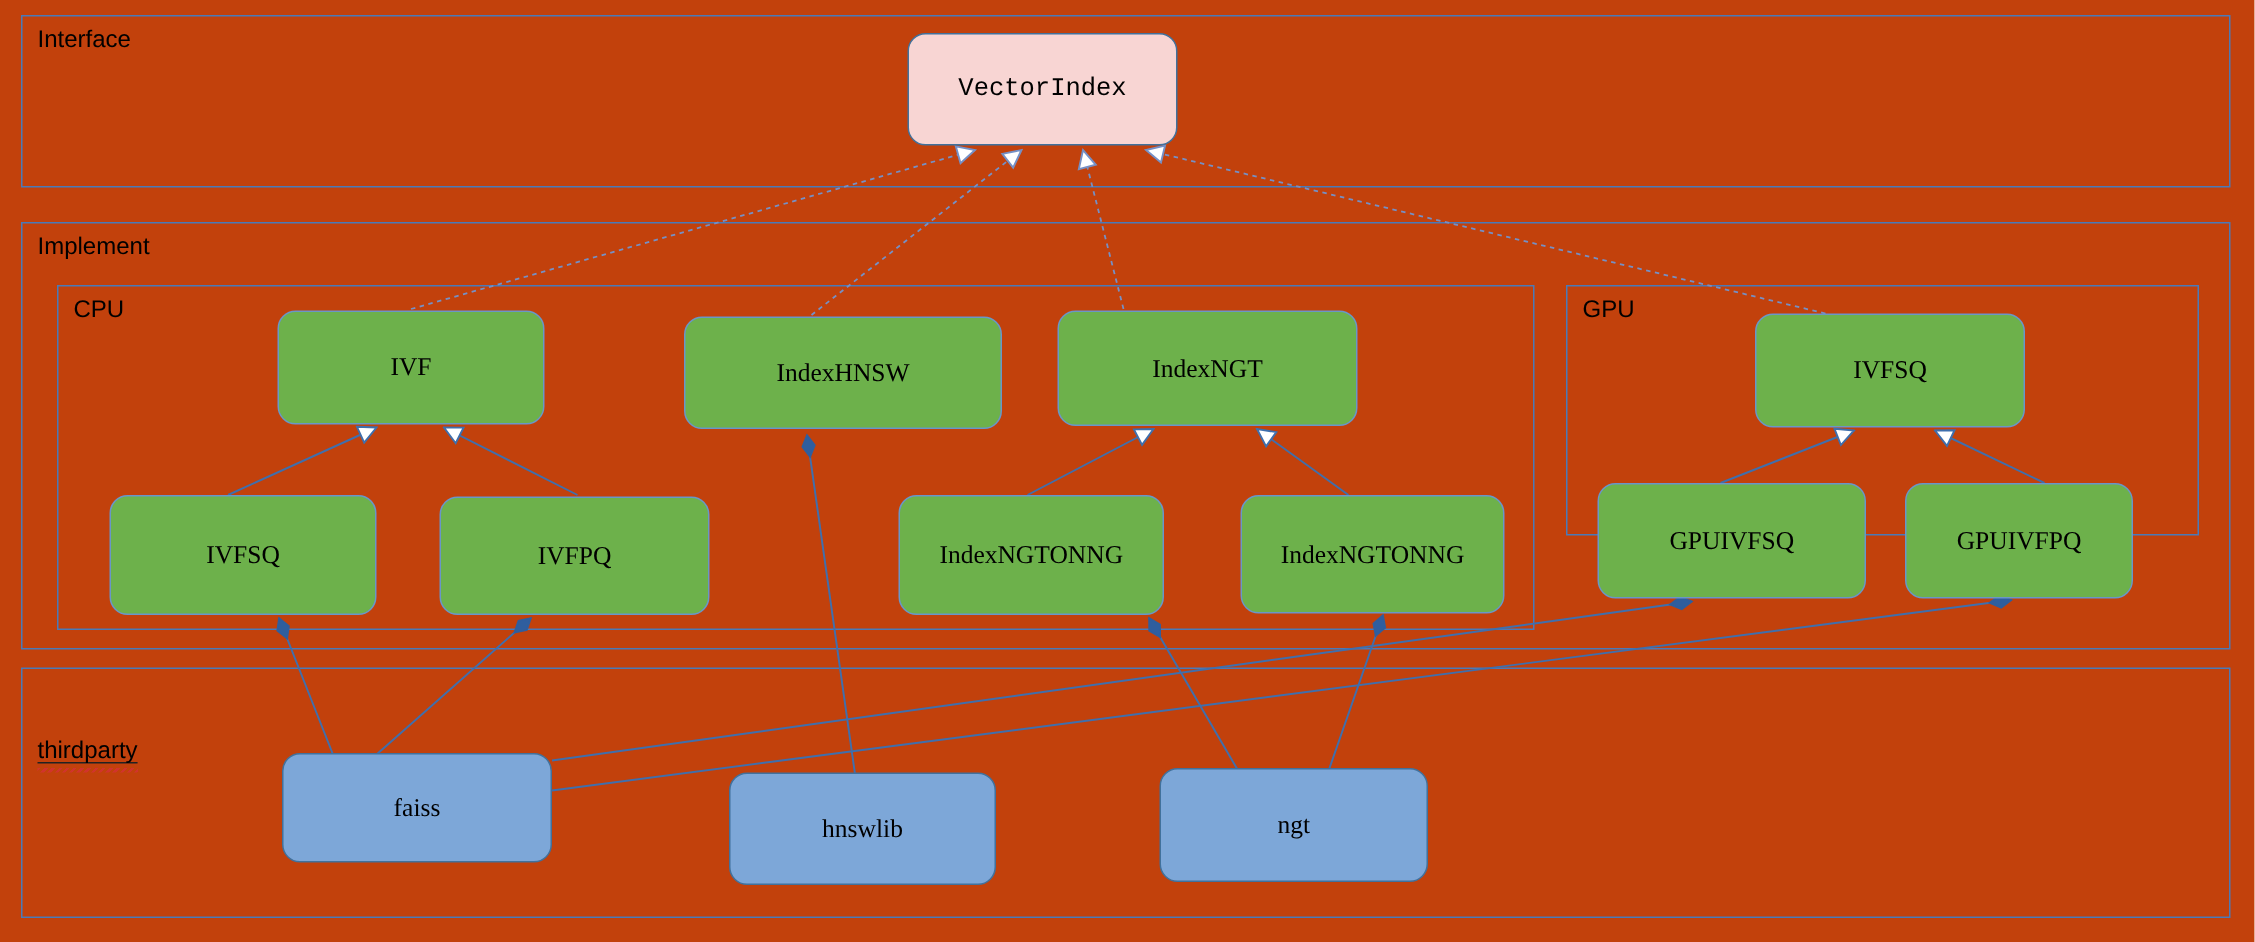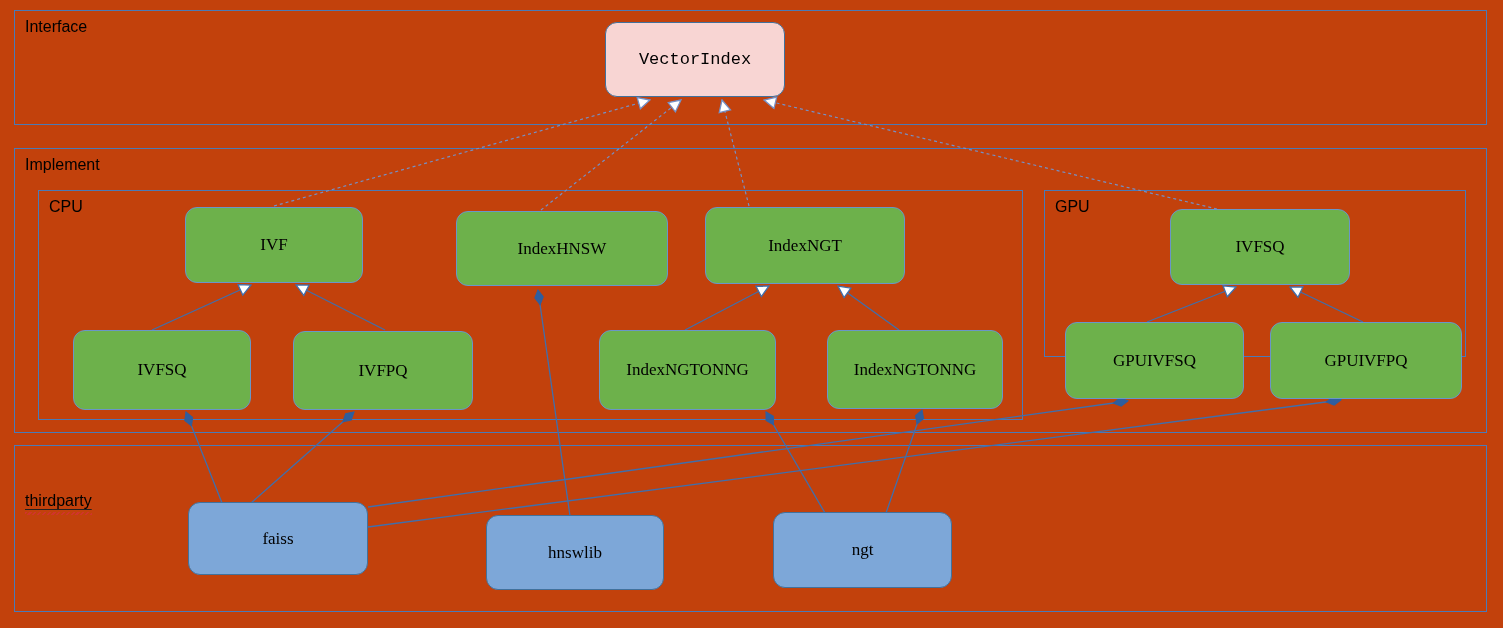--- a/index.html
+++ b/index.html
@@ -119,21 +119,21 @@
   <div class="node green" style="left:599px;top:330px;width:177px;height:80px">
     <span>IndexNGTONNG</span>
   </div>
   <div class="node green" style="left:827px;top:330px;width:176px;height:79px">
     <span>IndexNGTONNG</span>
   </div>
 
   <div class="node green" style="left:1065px;top:322px;width:179px;height:77px">
     <span>GPUIVFSQ</span>
   </div>
-  <div class="node green" style="left:1270px;top:322px;width:192px;height:77px">
+  <div class="node green" style="left:1270px;top:322px;width:152px;height:77px">
     <span>GPUIVFPQ</span>
   </div>
 
   <div class="node blue" style="left:188px;top:502px;width:180px;height:73px">
     <span>faiss</span>
   </div>
   <div class="node blue" style="left:486px;top:515px;width:178px;height:75px">
     <span>hnswlib</span>
   </div>
   <div class="node blue" style="left:773px;top:512px;width:179px;height:76px">

